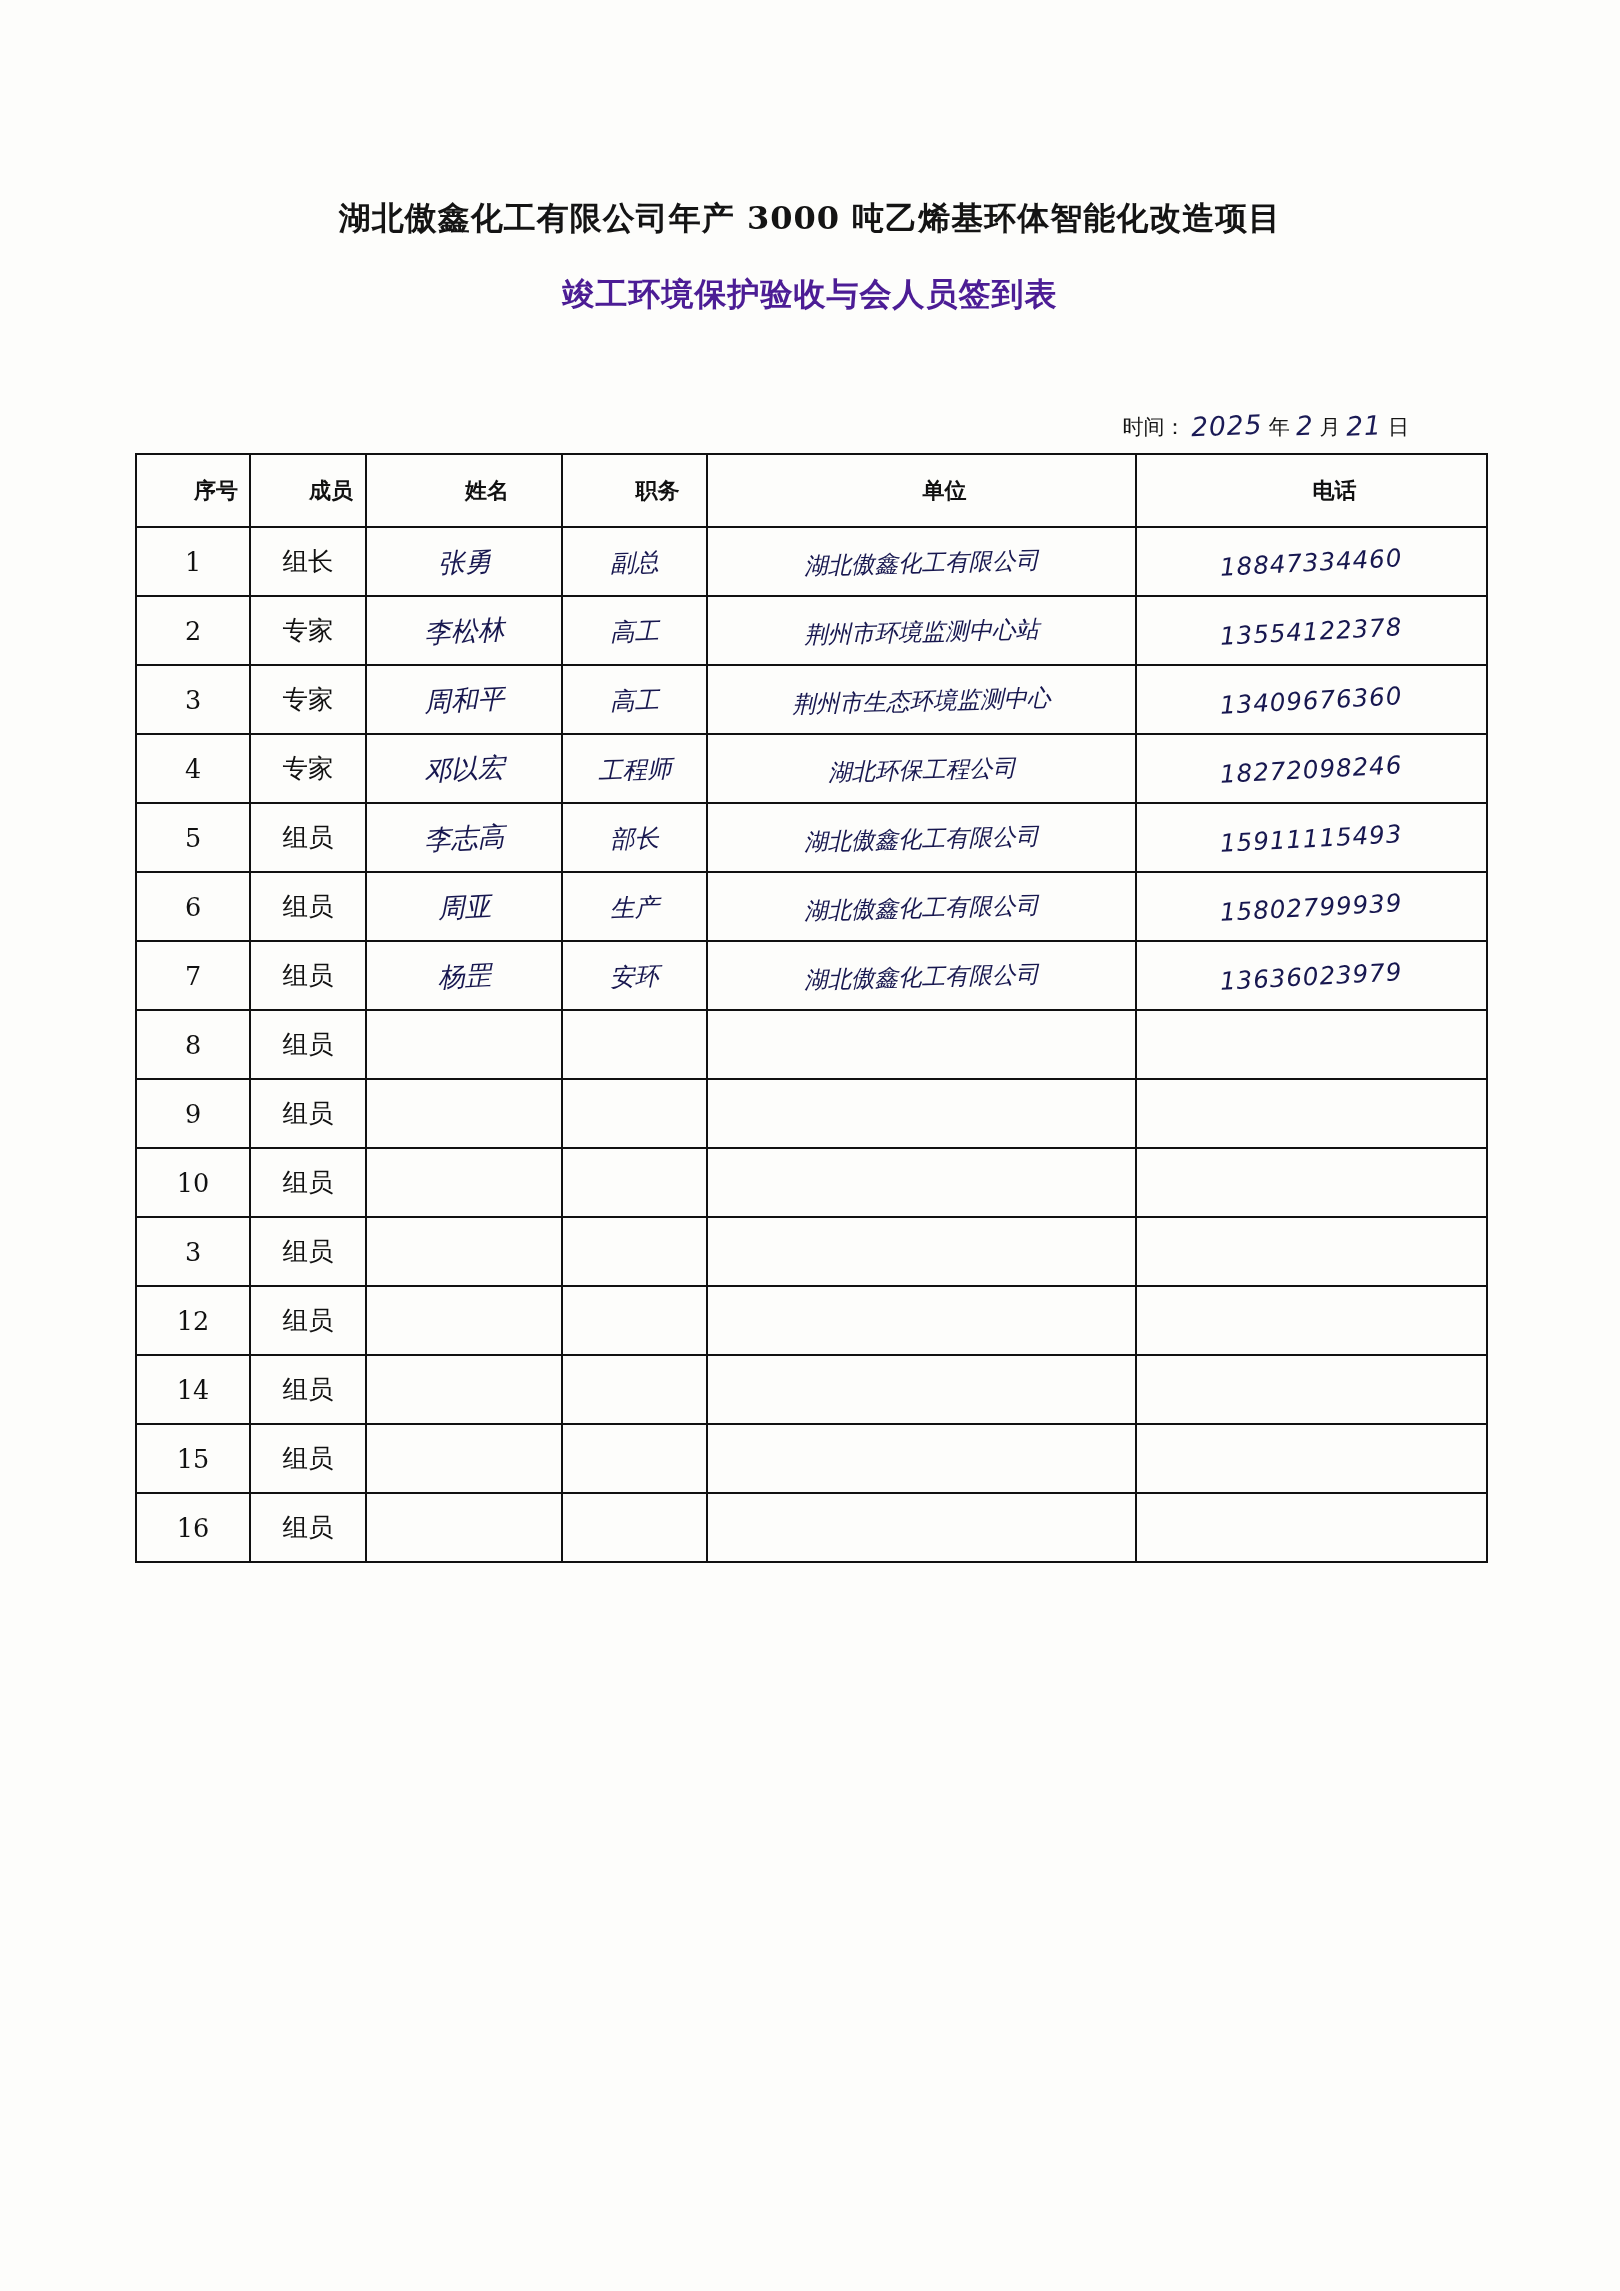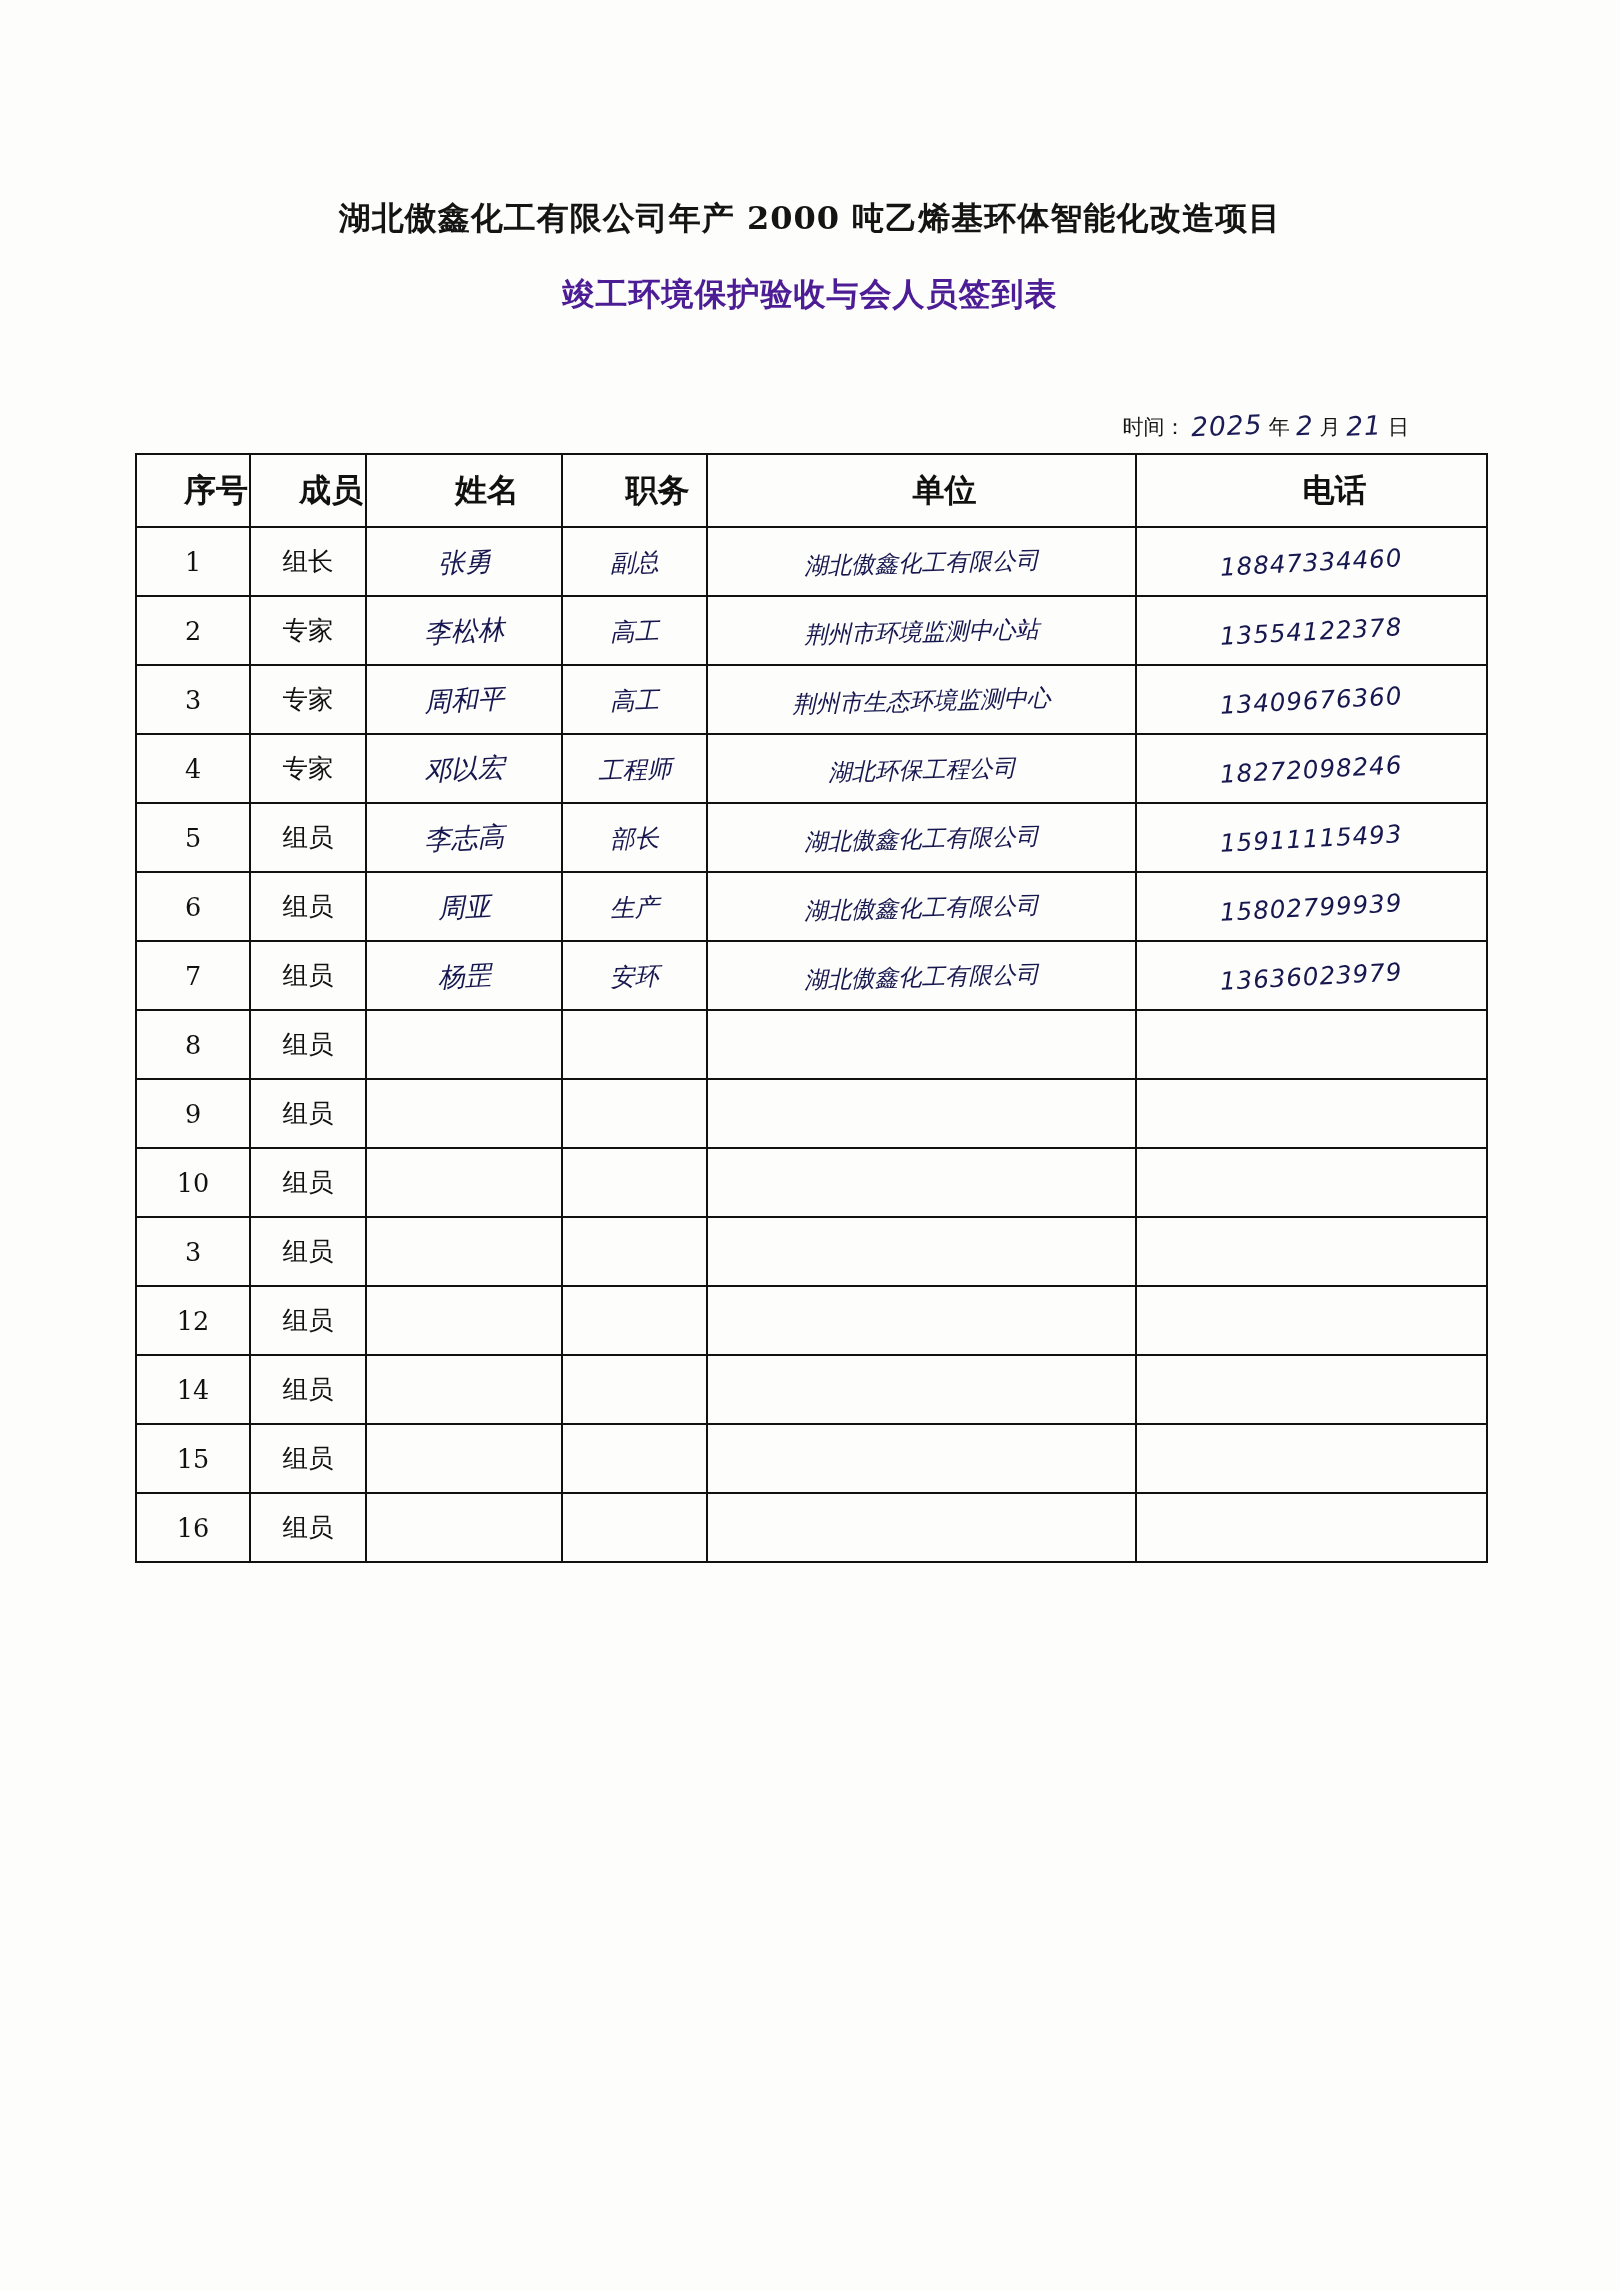--- a/index.html
+++ b/index.html
@@ -84,21 +84,21 @@
     vertical-align: middle;
     font-family: "DejaVu Serif", serif;
     font-size: 25.5px;
     font-weight: normal;
     color: #111;
     padding: 0;
     position: relative;
   }
   table.signin thead td {
     font-weight: bold;
-    font-size: 32px;
+    font-size: 22px;
     height: 71px;
     padding-left: 46px;
   }
   col.c-no    { width: 114px; }
   col.c-role  { width: 116px; }
   col.c-name  { width: 196px; }
   col.c-post  { width: 145px; }
   col.c-unit  { width: 429px; }
   col.c-tel   { width: 351px; }
 
@@ -119,21 +119,21 @@
 
   .overflow-cell { overflow: visible; }
   .overflow-cell .cell-hand { position: relative; z-index: 3; }
 </style>
 </head>
 <body>
 
 <div class="page">
 
   <div class="title-block">
-    <div class="title-line1">湖北傲鑫化工有限公司年产 2000 吨乙烯基环体智能化改造项目</div>
+    <div class="title-line1">湖北傲鑫化工有限公司年产 3000 吨乙烯基环体智能化改造项目</div>
     <div class="title-line2">竣工环境保护验收与会人员签到表</div>
   </div>
 
   <div class="date-row">
     <span class="date-label">时间：</span>
     <span class="hand">2025</span>
     <span class="date-label">年</span>
     <span class="hand">2</span>
     <span class="date-label">月</span>
     <span class="hand">21</span>

